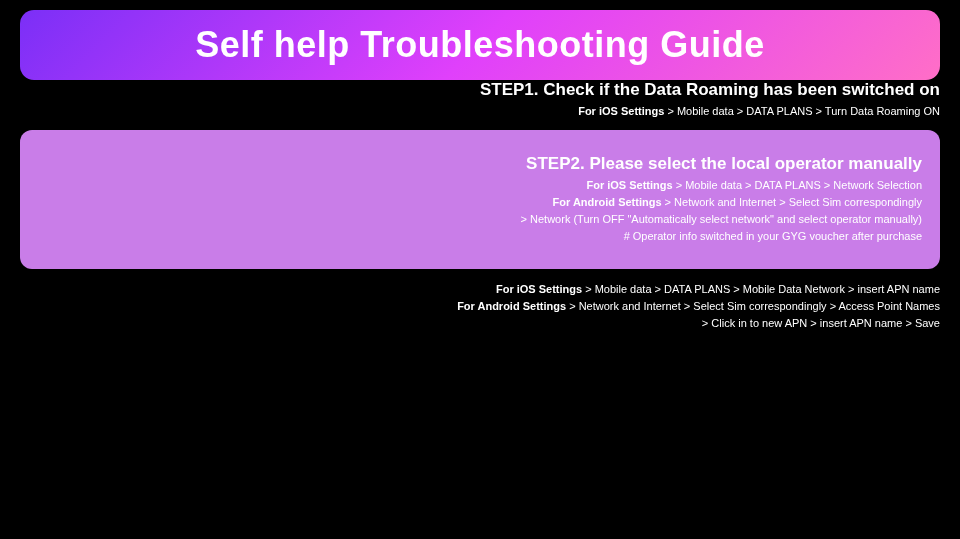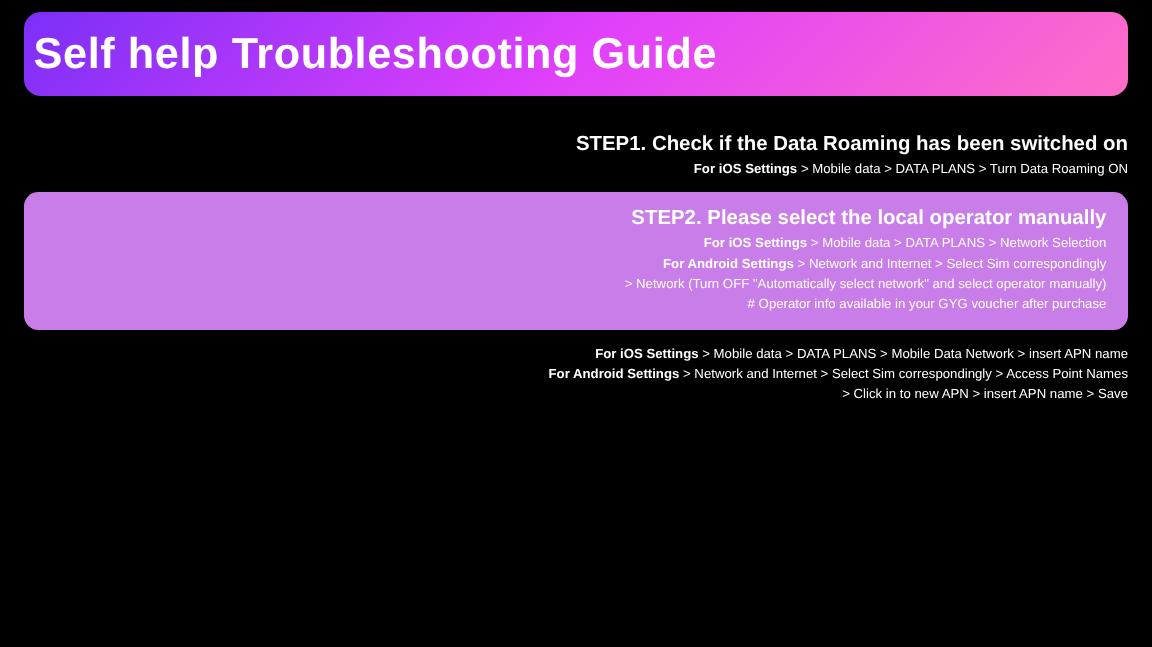--- a/index.html
+++ b/index.html
@@ -14,42 +14,42 @@
       flex-direction: column;
       align-items: center;
       justify-content: flex-start;
       padding: 10px 20px 10px 20px;
     }
 
     .title-banner {
       background: linear-gradient(135deg, #7b2ff7, #e040fb, #ff6ec7);
       border-radius: 14px;
       width: 100%;
-      padding: 14px 8px;
-      text-align: left;
-      margin-bottom: 30px;
+      padding: 14px 28px;
+      text-align: center;
+      margin-bottom: 0;
     }
 
     .title-text {
       color: #fff;
       font-size: 36px;
       font-weight: 900;
       letter-spacing: 0.5px;
     }
 
     .step-section {
       width: 100%;
       text-align: right;
       margin-bottom: 10px;
     }
 
     .step-section.highlighted {
       background: #c97de8;
       border-radius: 12px;
-      padding: 12px 18px;
+      padding: 24px 18px;
       margin-bottom: 12px;
     }
 
     .step-heading {
       color: #fff;
       font-size: 17px;
       font-weight: 800;
       margin-bottom: 3px;
     }
 
@@ -83,21 +83,21 @@
 
 <div class="step-section highlighted">
   <div class="step-heading">STEP2. Please select the local operator manually</div>
   <div class="step-line">
     <span class="bold">For iOS Settings</span><span class="normal"> &gt; Mobile data &gt; DATA PLANS &gt; Network Selection</span>
   </div>
   <div class="step-line">
     <span class="bold">For Android Settings</span><span class="normal"> &gt; Network and Internet &gt; Select Sim correspondingly</span>
   </div>
   <div class="step-line">&gt; Network (Turn OFF "Automatically select network" and select operator manually)</div>
-  <div class="step-line"># Operator info available in your GYG voucher after purchase</div>
+  <div class="step-line"># Operator info switched in your GYG voucher after purchase</div>
 </div>
 
 <div class="step-section">
   <div class="step-line">
     <span class="bold">For iOS Settings</span><span class="normal"> &gt; Mobile data &gt; DATA PLANS &gt; Mobile Data Network &gt; insert APN name</span>
   </div>
   <div class="step-line">
     <span class="bold">For Android Settings</span><span class="normal"> &gt; Network and Internet &gt; Select Sim correspondingly &gt; Access Point Names</span>
   </div>
   <div class="step-line">&gt; Click in to new APN &gt; insert APN name &gt; Save</div>

